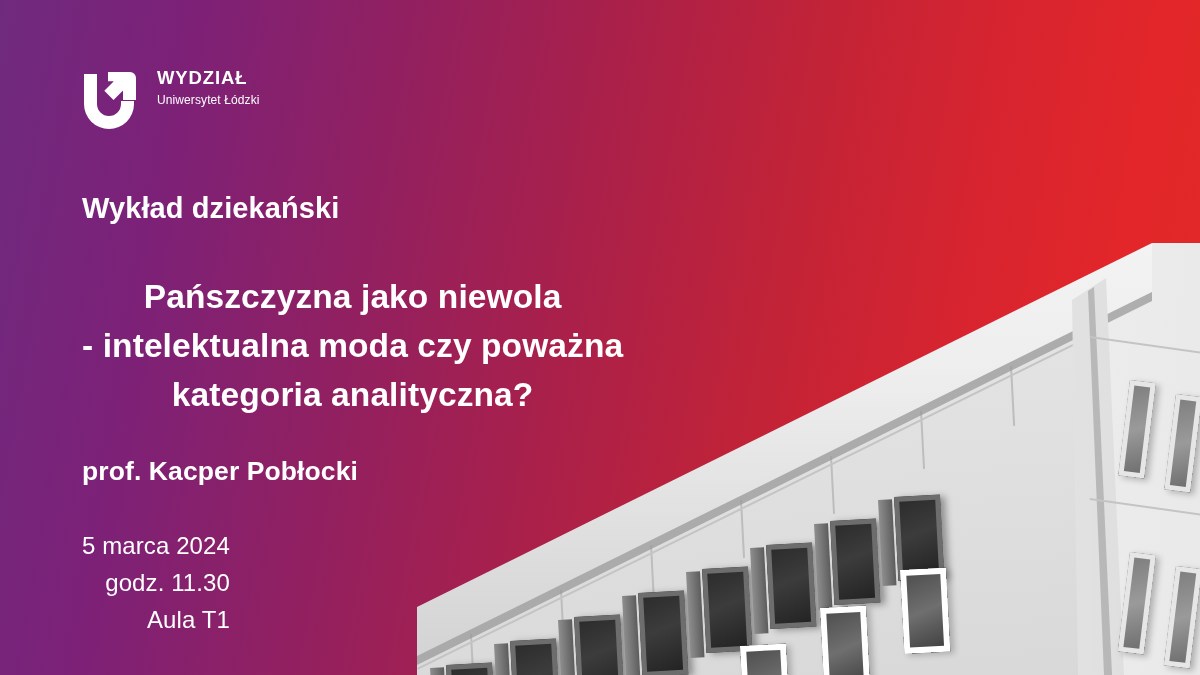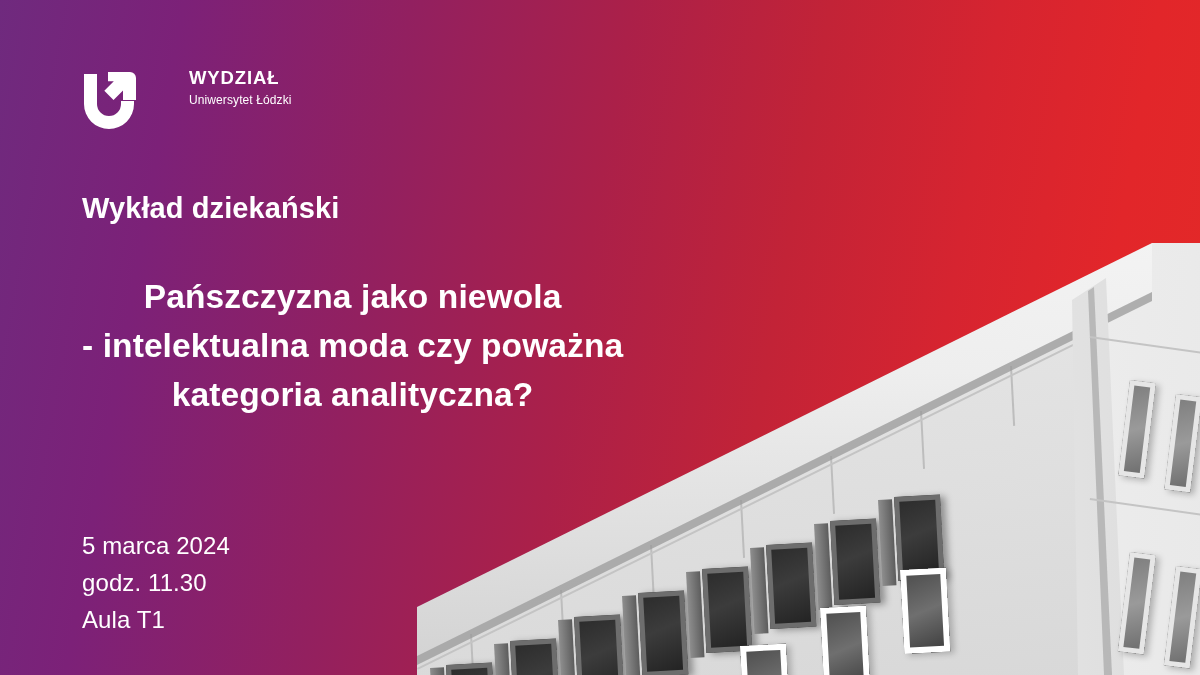--- a/index.html
+++ b/index.html
@@ -144,21 +144,21 @@
   
   .logo {
     position: absolute;
     left: 78px;
     top: 66px;
     display: flex;
     align-items: flex-start;
     gap: 17px;
   }
   .logo-mark { flex: 0 0 auto; margin-top: 2px; }
-  .logo-text { color: #fff; margin-left: 32px; }
+  .logo-text { color: #fff; }
   .logo-line1, .logo-line2 {
     font-weight: 700;
     font-size: 18.5px;
     letter-spacing: 0.9px;
     line-height: 1.32;
     white-space: nowrap;
   }
   .logo-line3 {
     font-weight: 400;
     font-size: 12px;
@@ -205,20 +205,21 @@
   .details {
     position: absolute;
     left: 82px;
     top: 528px;
     color: #ffffff;
     font-size: 24px;
     font-weight: 400;
     line-height: 1.54;
     letter-spacing: .1px;
     white-space: pre-line;
+    text-align: right;
   }
 </style>
 </head>
 <body>
 
 <div class="poster">
 
   <div class="photo-wrap">
     <div class="photo">
 
@@ -299,19 +300,20 @@
         <div class="logo-line3">Uniwersytet Łódzki</div>
       </span>
     </div>
 
     <div class="kicker">Wykład dziekański</div>
 
     <div class="title">Pańszczyzna jako niewola
 - intelektualna moda czy poważna
 kategoria analityczna?</div>
 
+    <div class="speaker">prof. Kacper Pobłocki</div>
 
     <div class="details">5 marca 2024
 godz. 11.30
 Aula T1</div>
 
   </div>
 </div>
 
 </body></html>

